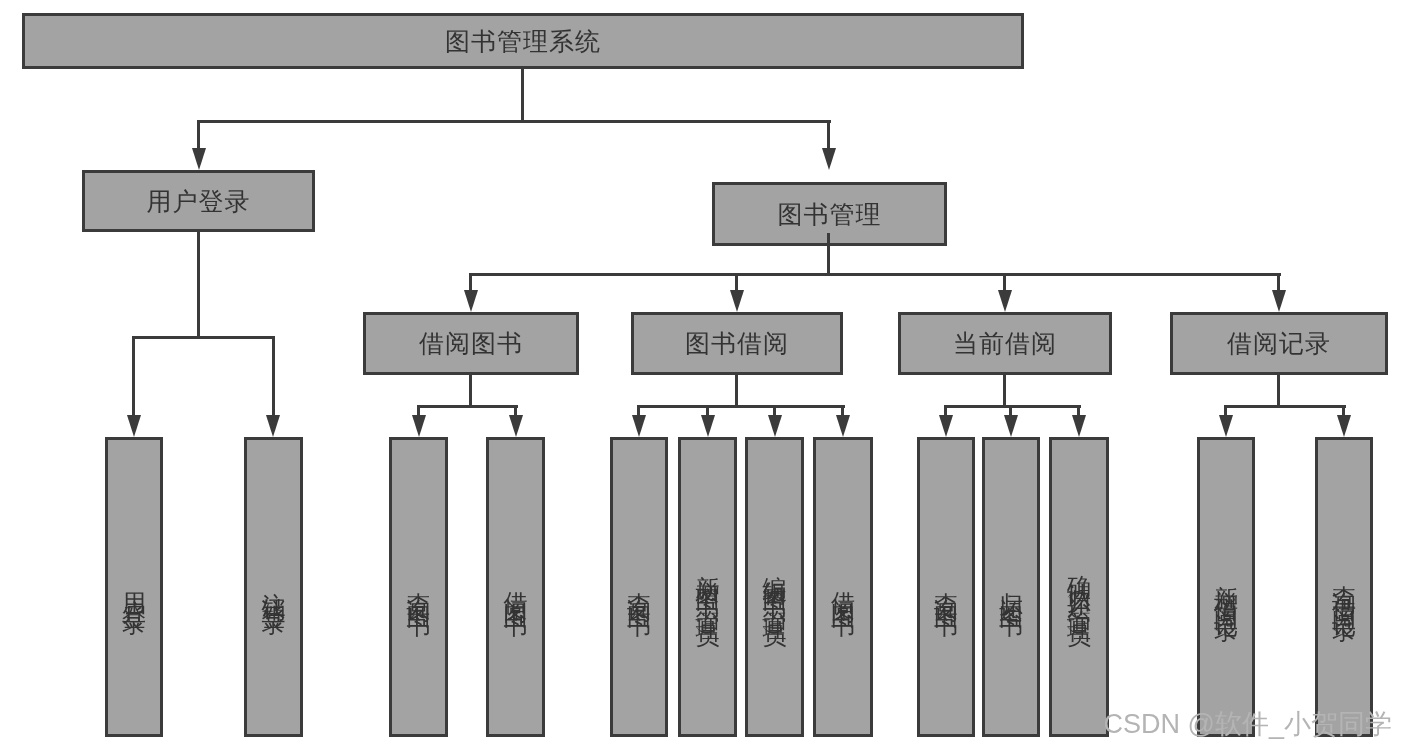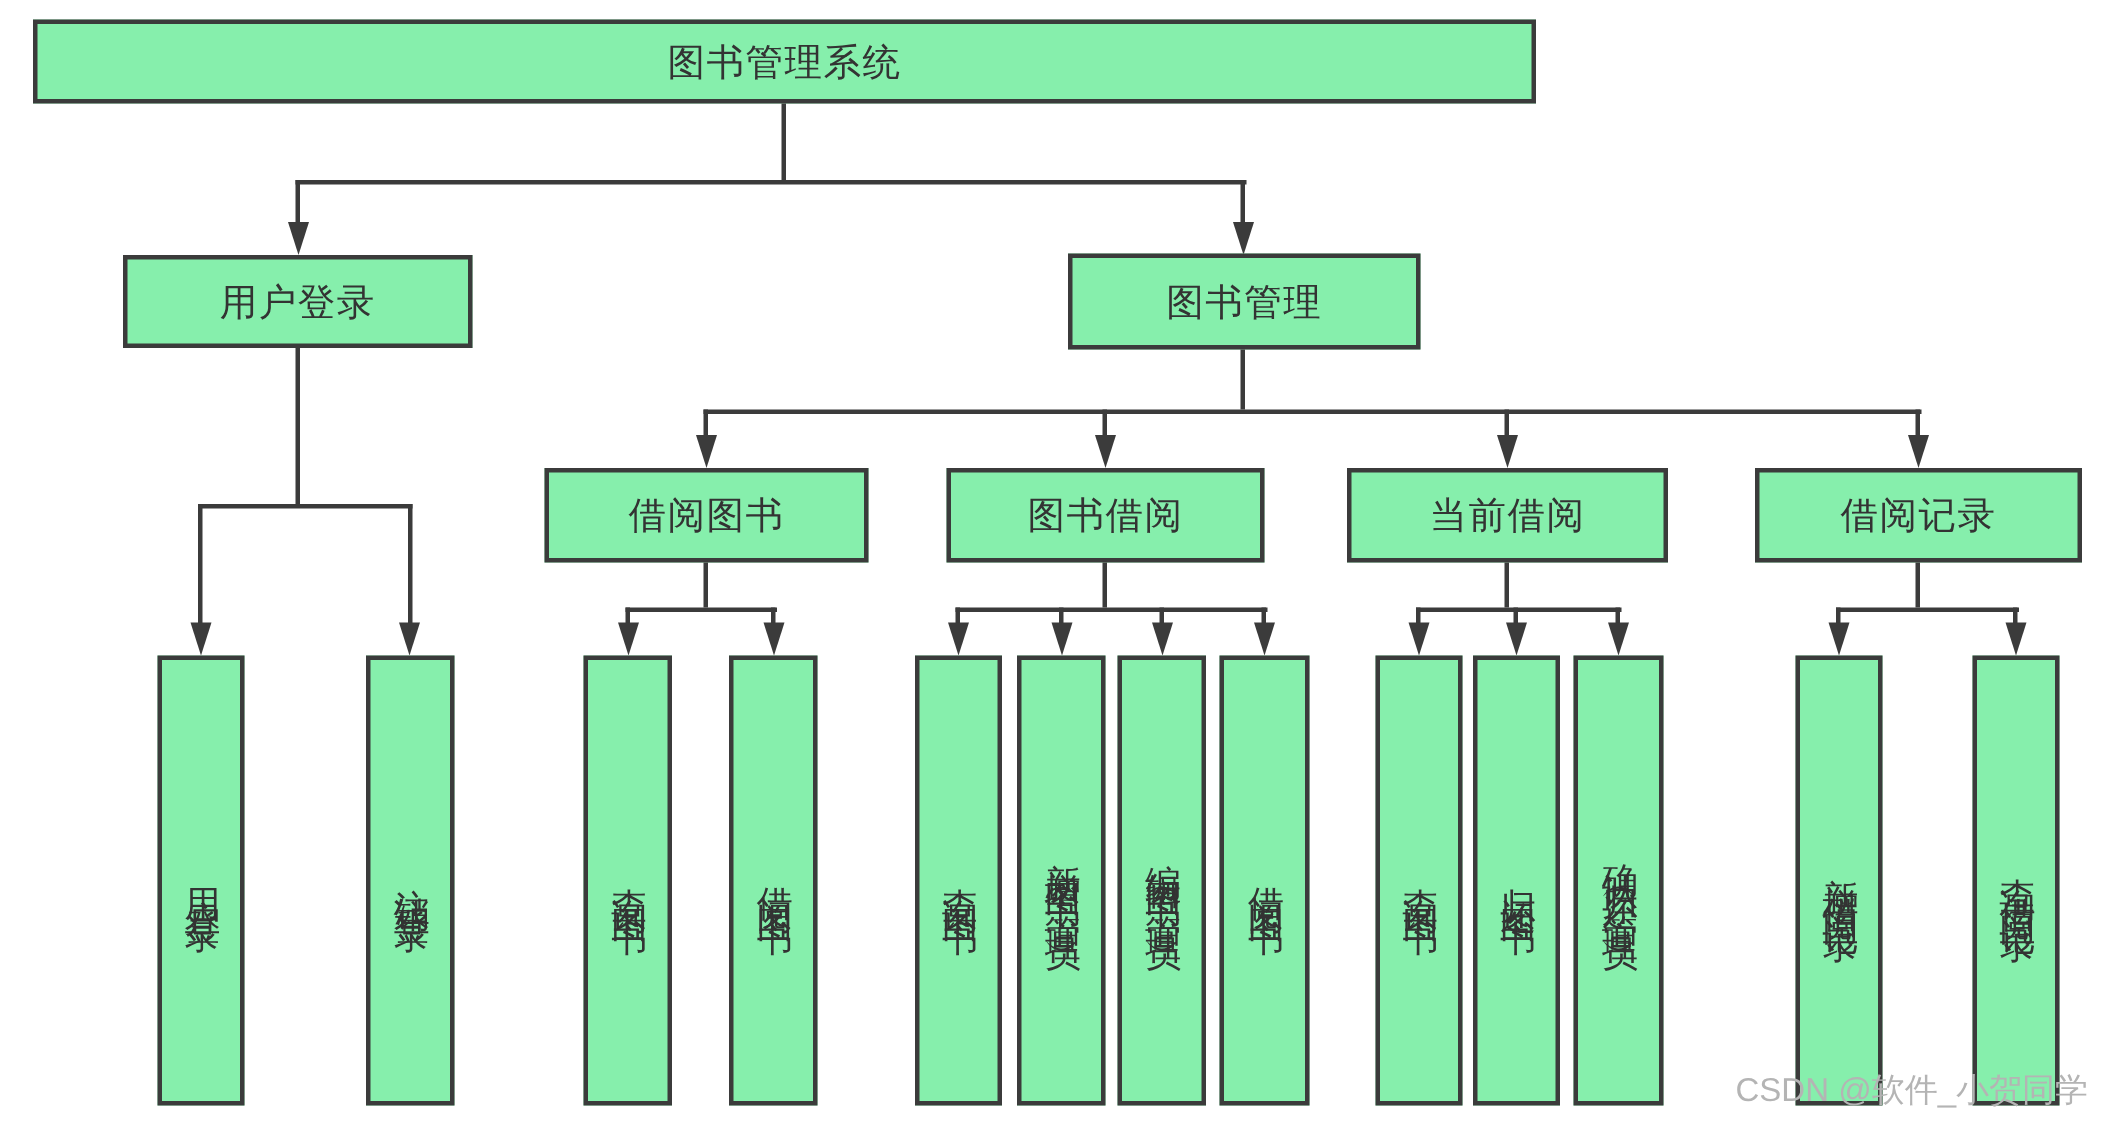--- a/index.html
+++ b/index.html
@@ -9,21 +9,21 @@
     height: 747px;
     background: #ffffff;
     font-family: "Liberation Sans", sans-serif;
     color: #333333;
     overflow: hidden;
   }
   .box {
     position: absolute;
     box-sizing: border-box;
     border: 3px solid #3b3b3b;
-    background: #86efac;
+    background: #a3a3a3;
     display: flex;
     align-items: center;
     justify-content: center;
   }
   .hlabel {
     font-size: 25px;
     letter-spacing: 1px;
     color: #333333;
     white-space: nowrap;
   }
@@ -43,21 +43,21 @@
     position: absolute;
     width: 0; height: 0;
     border-left: 7px solid transparent;
     border-right: 7px solid transparent;
     border-top: 22px solid #3b3b3b;
   }
   .watermark {
     position: absolute;
     right: 13px;
     bottom: 5px;
-    font-size: 22px;
+    font-size: 27px;
     color: #b4b4b4;
     z-index: 10;
     white-space: nowrap;
   }
 </style>
 </head>
 <body>
 
 <div id="canvas">
 
@@ -68,21 +68,21 @@
   <div class="vl" style="left:521px; top:69px; height:51px;"></div>
   <div class="hl" style="left:197px; top:120px; width:634px;"></div>
   <div class="vl" style="left:197px; top:120px; height:34px;"></div>
   <div class="ah" style="left:192px; top:148px;"></div>
   <div class="vl" style="left:827px; top:120px; height:34px;"></div>
   <div class="ah" style="left:822px; top:148px;"></div>
 
   <div class="box" style="left:82px; top:170px; width:233px; height:62px;">
     <span class="hlabel">用户登录</span>
   </div>
-  <div class="box" style="left:712px; top:169px; width:235px; height:64px;">
+  <div class="box" style="left:712px; top:182px; width:235px; height:64px;">
     <span class="hlabel">图书管理</span>
   </div>
 
   <div class="vl" style="left:197px; top:232px; height:104px;"></div>
   <div class="hl" style="left:132px; top:336px; width:143px;"></div>
   <div class="vl" style="left:132px; top:336px; height:84px;"></div>
   <div class="ah" style="left:127px; top:415px;"></div>
   <div class="vl" style="left:272px; top:336px; height:84px;"></div>
   <div class="ah" style="left:266px; top:415px;"></div>
 

